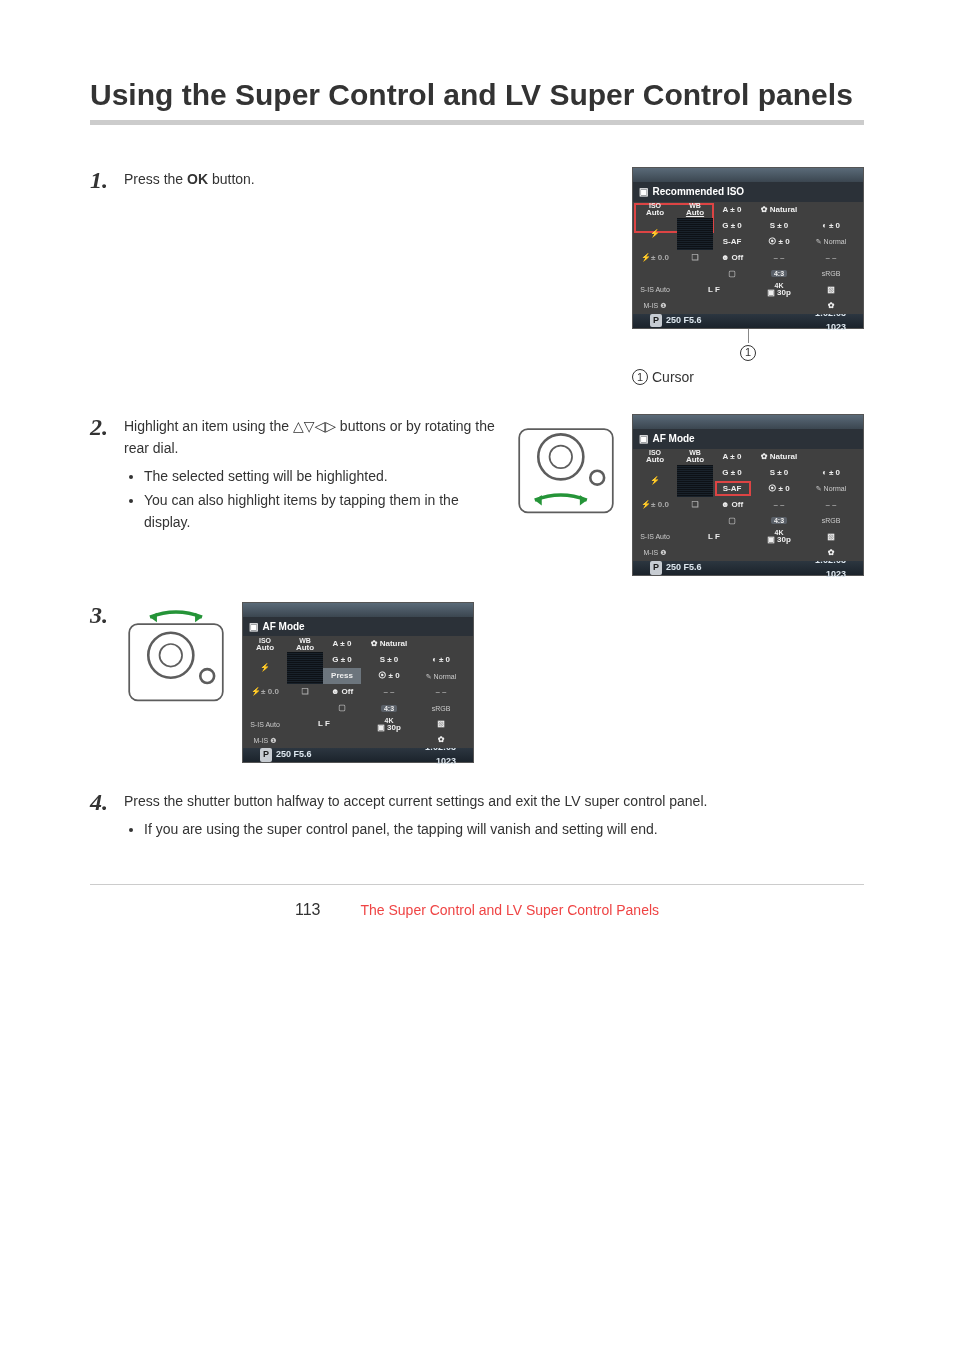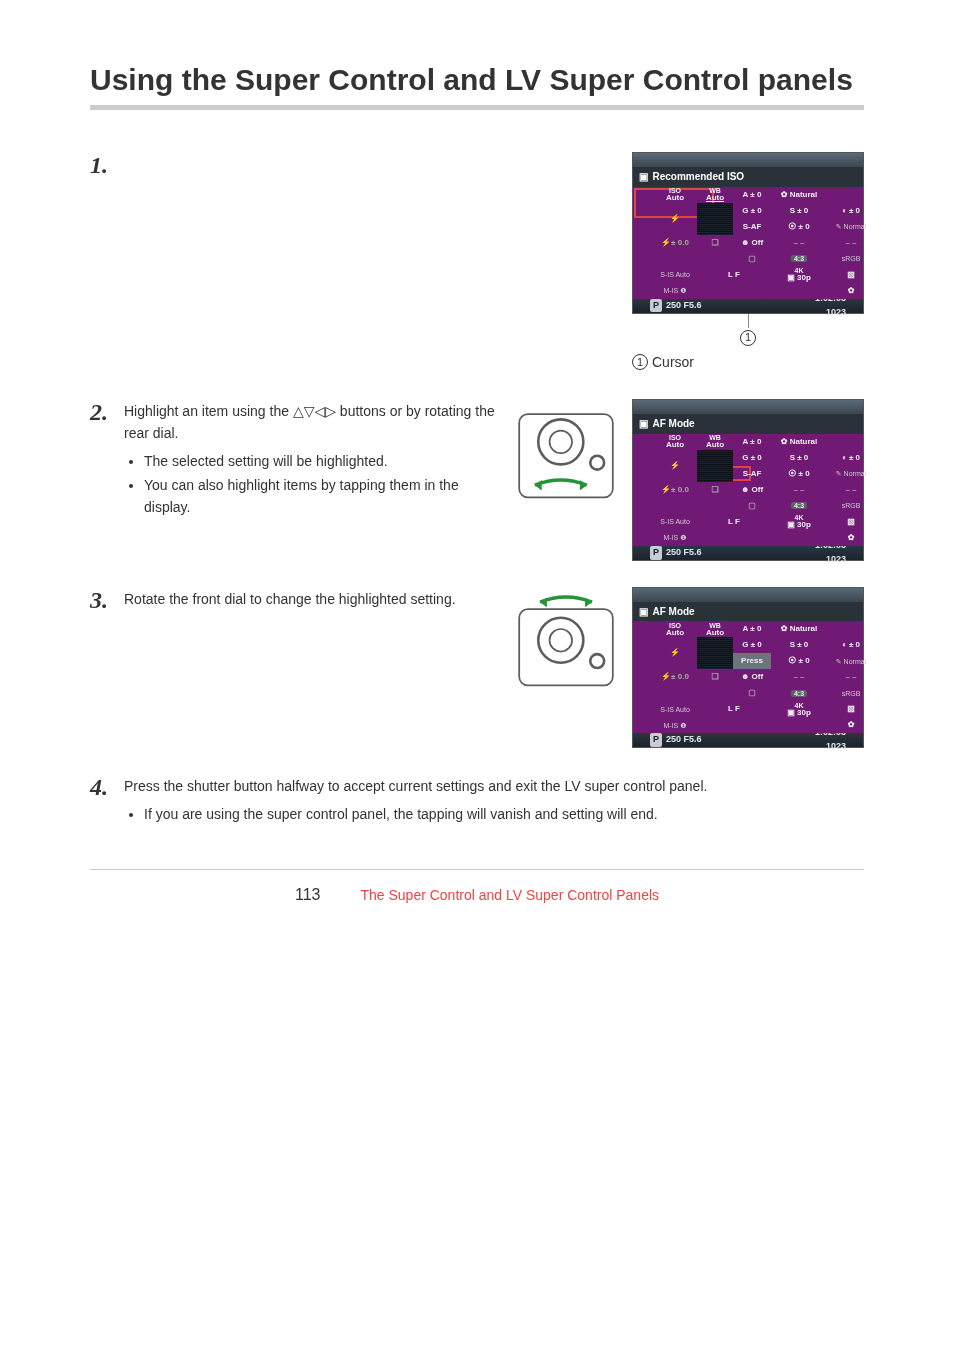--- a/index.html
+++ b/index.html
@@ -5,21 +5,21 @@
   * { box-sizing: border-box; }
   body {
     font-family: "Segoe UI", Arial, sans-serif;
     margin: 0;
     padding: 0;
     background: #fff;
     color: #333;
   }
   .page {
     width: 954px;
-    margin: 0 auto;
+    margin: 15px auto;
     padding: 60px 90px 80px 90px;
   }
   .page-title {
     font-size: 30px;
     font-weight: 700;
     color: #333;
     line-height: 1.3;
     margin: 0 0 12px 0;
     border-bottom: 5px solid #ccc;
     padding-bottom: 6px;
@@ -112,22 +112,21 @@
     font-size: 10px;
     padding: 2px 6px;
     display: flex;
     align-items: center;
     gap: 4px;
   }
   .lcd-grid {
     display: grid;
     grid-template-columns: 44px 36px 38px 56px 48px;
     grid-auto-rows: 16px;
-    background: #701a75;
-    padding-left: 20px;
+    background: #404040;
   }
   .cell {
     display: flex;
     align-items: center;
     justify-content: center;
     font-size: 8px;
     color: #eee;
     position: relative;
     line-height: 1;
     font-weight: 700;
@@ -204,20 +203,21 @@
 
   <h1 class="page-title">Using the Super Control and LV Super Control panels</h1>
 
   <div class="steps">
 
     <div class="step">
       <div class="step-num"><span>1.</span></div>
       <div class="step-body">
         <div class="step-main">
           <div class="step-text">
+            <p>Press the <span class="in-ok">OK</span> button.</p>
           </div>
           <div class="figure-stack">
 
             <div class="lcd">
               <div class="lcd-top"></div>
               <div class="lcd-header">
                 <span>▣</span>
                 <span>Recommended ISO</span>
               </div>
               <div class="lcd-grid" style="position:relative;">
@@ -374,23 +374,20 @@
             </div>
           </div>
         </div>
       </div>
     </div>
 
     <div class="step">
       <div class="step-num"><span>3.</span></div>
       <div class="step-body">
         <div class="step-main">
-          <div class="step-text">
-            <p>Rotate the front dial to change the highlighted setting.</p>
-          </div>
 
           <svg class="cam-sketch" viewBox="0 0 120 120">
             <rect x="6" y="22" width="108" height="88" rx="10" fill="none" stroke="#555" stroke-width="2"></rect>
             <path d="M30 14 Q60 2 90 14" fill="none" stroke="#1a8f2e" stroke-width="4"></path>
             <polygon points="90,14 82,9 82,20" fill="#1a8f2e"></polygon>
             <polygon points="30,14 38,9 38,20" fill="#1a8f2e"></polygon>
             <circle cx="54" cy="58" r="26" fill="none" stroke="#555" stroke-width="3"></circle>
             <circle cx="54" cy="58" r="13" fill="none" stroke="#555" stroke-width="2"></circle>
             <circle cx="96" cy="82" r="8" fill="none" stroke="#555" stroke-width="3"></circle>
           </svg>

